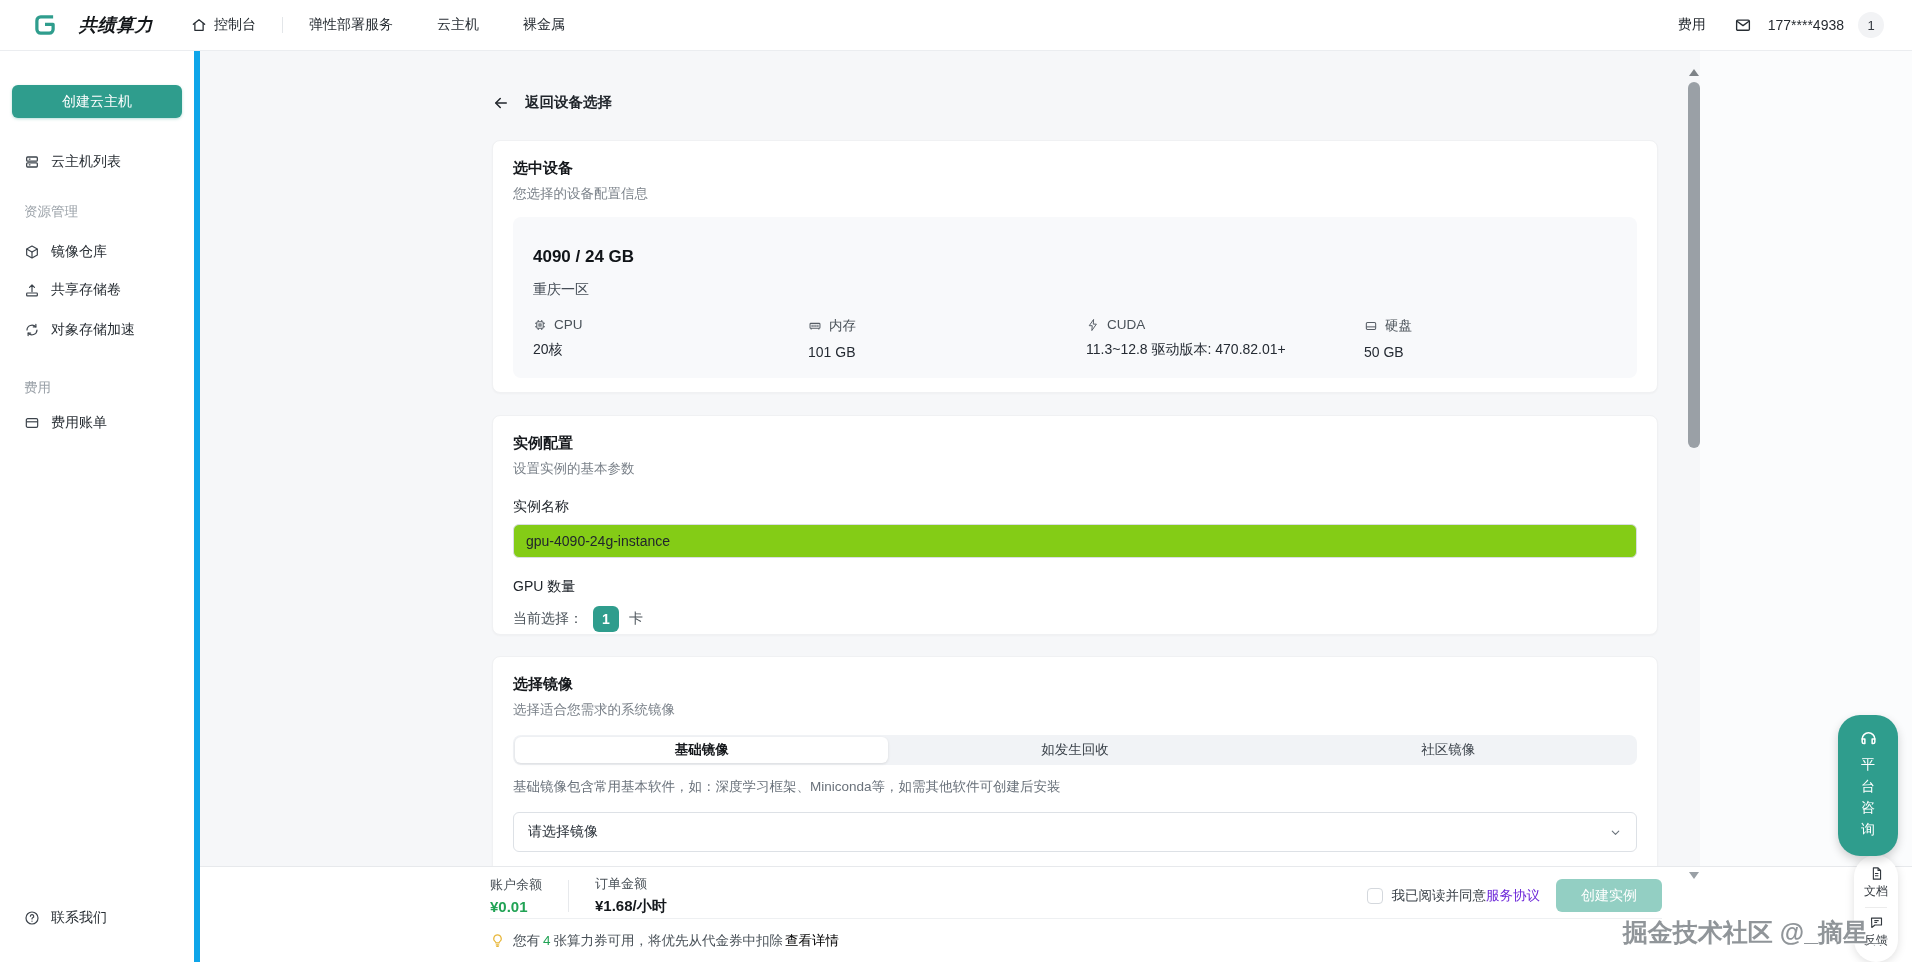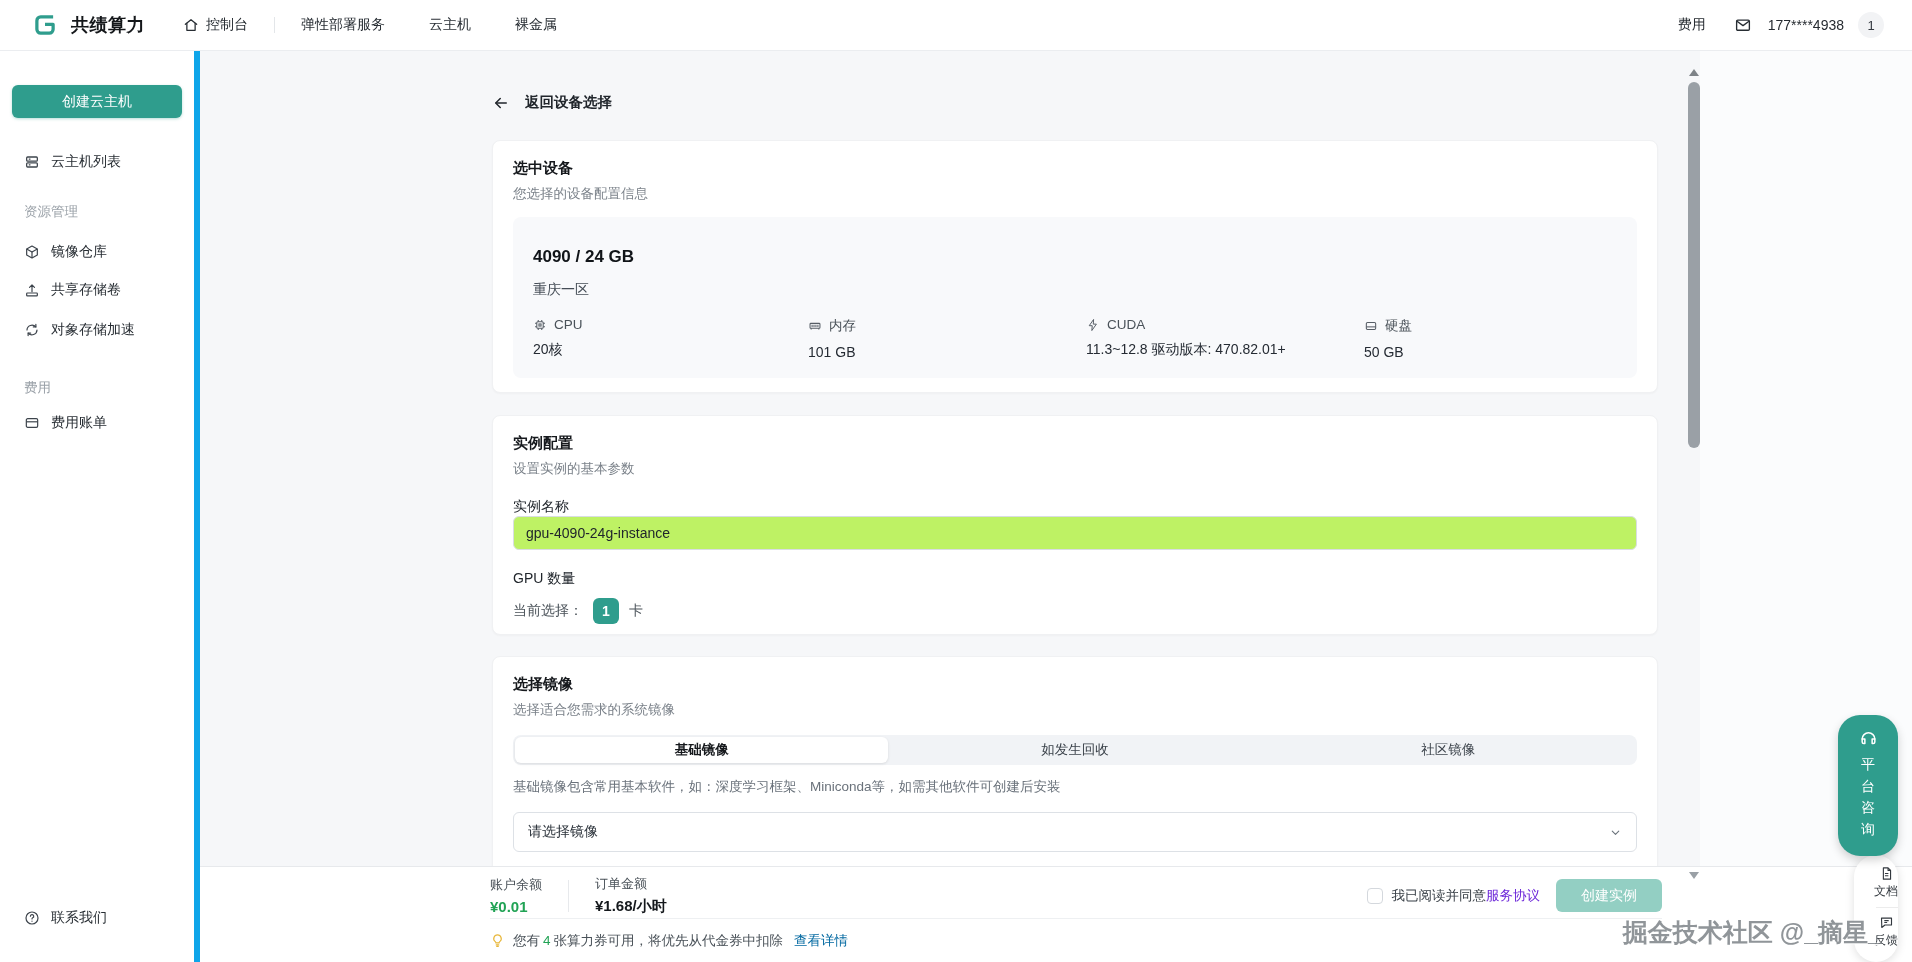--- a/index.html
+++ b/index.html
@@ -2,21 +2,21 @@
 <html><head>
 <meta charset="utf-8">
 <style>
   * { margin:0; padding:0; box-sizing:border-box; }
   html,body { width:1912px; height:962px; overflow:hidden; }
   body { font-family:"Liberation Sans","DejaVu Sans",sans-serif; font-size:14px; color:#262b31; background:#fff; position:relative; }
   svg { display:block; }
 
   
   .navbar { position:absolute; top:0; left:0; right:0; height:51px; background:#fff; border-bottom:1px solid #ebedf0; display:flex; align-items:center; padding:0 28px 0 32px; z-index:30; }
-  .brand { display:flex; align-items:center; gap:13px; }
+  .brand { display:flex; align-items:center; gap:21px;font-style:italic; }
   .brand-name { font-size:18px; font-weight:700; color:#14171a; letter-spacing:.5px; }
   .nav-item { display:flex; align-items:center; gap:7px; color:#272d33; cursor:pointer; }
   .nav-item.first { margin-left:38px; }
   .nav-divider { width:1px; height:16px; background:#e3e6e9; margin:0 26px; }
   .nav-gap { margin-left:44px; }
   .nav-right { margin-left:auto; display:flex; align-items:center; }
   .nav-right .fee { margin-right:28px; cursor:pointer; }
   .nav-right .mail { margin-right:16px; cursor:pointer; color:#272d33; }
   .nav-right .phone { margin-right:14px; }
   .avatar-badge { width:26px; height:26px; border-radius:50%; background:#f2f3f5; display:flex; align-items:center; justify-content:center; font-size:13px; color:#33393f; }
@@ -51,21 +51,21 @@
   .notice { flex:1; display:flex; gap:9px; }
   .notice .clock { color:#eba03c; flex-shrink:0; margin-top:2px; }
   .notice .txt { font-size:13.5px; line-height:1.68; color:#3a4148; }
   .specs { margin-top:18px; display:grid; grid-template-columns:275px 278px 278px 1fr; }
   .spec-label { display:flex; align-items:center; gap:7px; font-size:13.5px; color:#4a5259; }
   .spec-label .ic { color:#575e66; }
   .spec-value { margin-top:9px; font-size:14px; color:#252b33; }
 
   
   .field-label { margin-top:20px; font-size:14px; color:#21262c; }
-  .text-input { width:100%; height:34px; border:1px solid #d9dde2; border-radius:6px; padding:2px 12px; font-size:14px; color:#21262c; background:#bef264; font-family:inherit; outline:none; }
+  .text-input { margin-top:8px; width:100%; height:34px; border:1px solid #d9dde2; border-radius:6px; padding:2px 12px; font-size:14px; color:#21262c; background:#84cc16; font-family:inherit; outline:none; }
   .current-row { margin-top:10px; display:flex; align-items:center; gap:10px; font-size:14px; color:#4a5259; }
   .gpu-badge { width:26px; height:26px; border-radius:6px; background:#2f9d8d; color:#fff; font-weight:700; display:flex; align-items:center; justify-content:center; font-size:14px; cursor:pointer; }
 
   
   .tabs { margin-top:16px; height:30px; background:#f1f3f6; border-radius:8px; padding:2px; display:flex; }
   .tab { flex:1; display:flex; align-items:center; justify-content:center; font-size:13.5px; color:#3c434b; border-radius:6px; cursor:pointer; }
   .tab.active { background:#fff; box-shadow:0 1px 3px rgba(0,0,0,.10); font-weight:600; color:#16191d; }
   .img-desc { margin-top:13px; font-size:13.5px; color:#6a727b; }
   .select { margin-top:16px; height:40px; border:1px solid #dde1e6; border-radius:6px; background:#fff; display:flex; align-items:center; justify-content:space-between; padding:0 14px; font-size:14px; color:#2b323a; cursor:pointer; }
   .select .chev { color:#6a727b; }
@@ -79,32 +79,32 @@
   .f-vdiv { width:1px; height:32px; background:#e7e9ec; margin:0 26px; }
   .f-right { margin-left:auto; display:flex; align-items:center; }
   .checkbox { width:16px; height:16px; border:1px solid #d4d8dd; border-radius:4px; background:#fff; cursor:pointer; margin-right:9px; }
   .agree { font-size:13.5px; color:#3a4148; }
   .agree a { color:#6d28d9; text-decoration:none; cursor:pointer; }
   .create-instance { margin-left:16px; height:33px; padding:0 25px; background:#93cfc3; color:#fff; border:none; border-radius:6px; font-size:14px; cursor:not-allowed; }
   .f-div { border-bottom:1px solid #eef0f2; }
   .f-row2 { height:43px; display:flex; align-items:center; font-size:13.5px; color:#4a5259; }
   .f-row2 .bulb { color:#e8b73a; margin-right:8px; }
   .coupon-count { color:#21a355; margin:0 3px; }
-  .coupon-link { color:#0369a1; margin-left:11px; text-decoration:none; cursor:pointer; }
+  .coupon-link { color:#000000; margin-left:2px; text-decoration:none; cursor:pointer; }
 
   
   .scrollbar { position:absolute; right:212px; top:4px; width:12px; height:826px; z-index:16; }
   .sb-up { position:absolute; top:14px; left:1px; width:0; height:0; border-left:5px solid transparent; border-right:5px solid transparent; border-bottom:7px solid #7d8287; cursor:pointer; }
   .sb-thumb { position:absolute; top:27px; left:0; width:12px; height:366px; background:#9aa0a6; border-radius:6px; cursor:pointer; }
   .sb-down { position:absolute; bottom:2px; left:1px; width:0; height:0; border-left:5px solid transparent; border-right:5px solid transparent; border-top:7px solid #9aa0a6; cursor:pointer; }
 
   
   .consult-pill { position:absolute; right:14px; top:715px; width:60px; border-radius:22px; background:#2f9d8d; color:#fff; display:flex; flex-direction:column; align-items:center; padding:13px 0 15px; z-index:40; box-shadow:0 4px 10px rgba(0,0,0,.18); cursor:pointer; }
   .consult-pill .vtxt { margin-top:7px; width:1em; font-size:14px; line-height:1.55; text-align:center; }
-  .helper-pill { position:absolute; right:14px; top:855px; width:44px; height:107px; background:#fff; border-radius:22px; box-shadow:0 2px 10px rgba(0,0,0,.13); z-index:39; display:flex; flex-direction:column; align-items:flex-end; padding-top:11px; }
+  .helper-pill { position:absolute; right:14px; top:855px; width:44px; height:107px; background:#fff; border-radius:22px; box-shadow:0 2px 10px rgba(0,0,0,.13); z-index:39; display:flex; flex-direction:column; align-items:center; padding-top:11px; }
   .helper-item { display:flex; flex-direction:column; align-items:center; gap:2px; font-size:12px; color:#33393f; cursor:pointer; }
   .helper-div { width:22px; height:1px; background:#ececec; margin:7px 0; }
 
   
   .watermark { position:absolute; right:30px; top:916px; z-index:50; font-size:25px; font-weight:600; color:rgba(125,130,135,.85); text-shadow:1px 1px 0 rgba(255,255,255,.95), -1px -1px 0 rgba(255,255,255,.4); pointer-events:none; white-space:nowrap; }
 </style>
 </head>
 <body>
 
 <header class="navbar">

